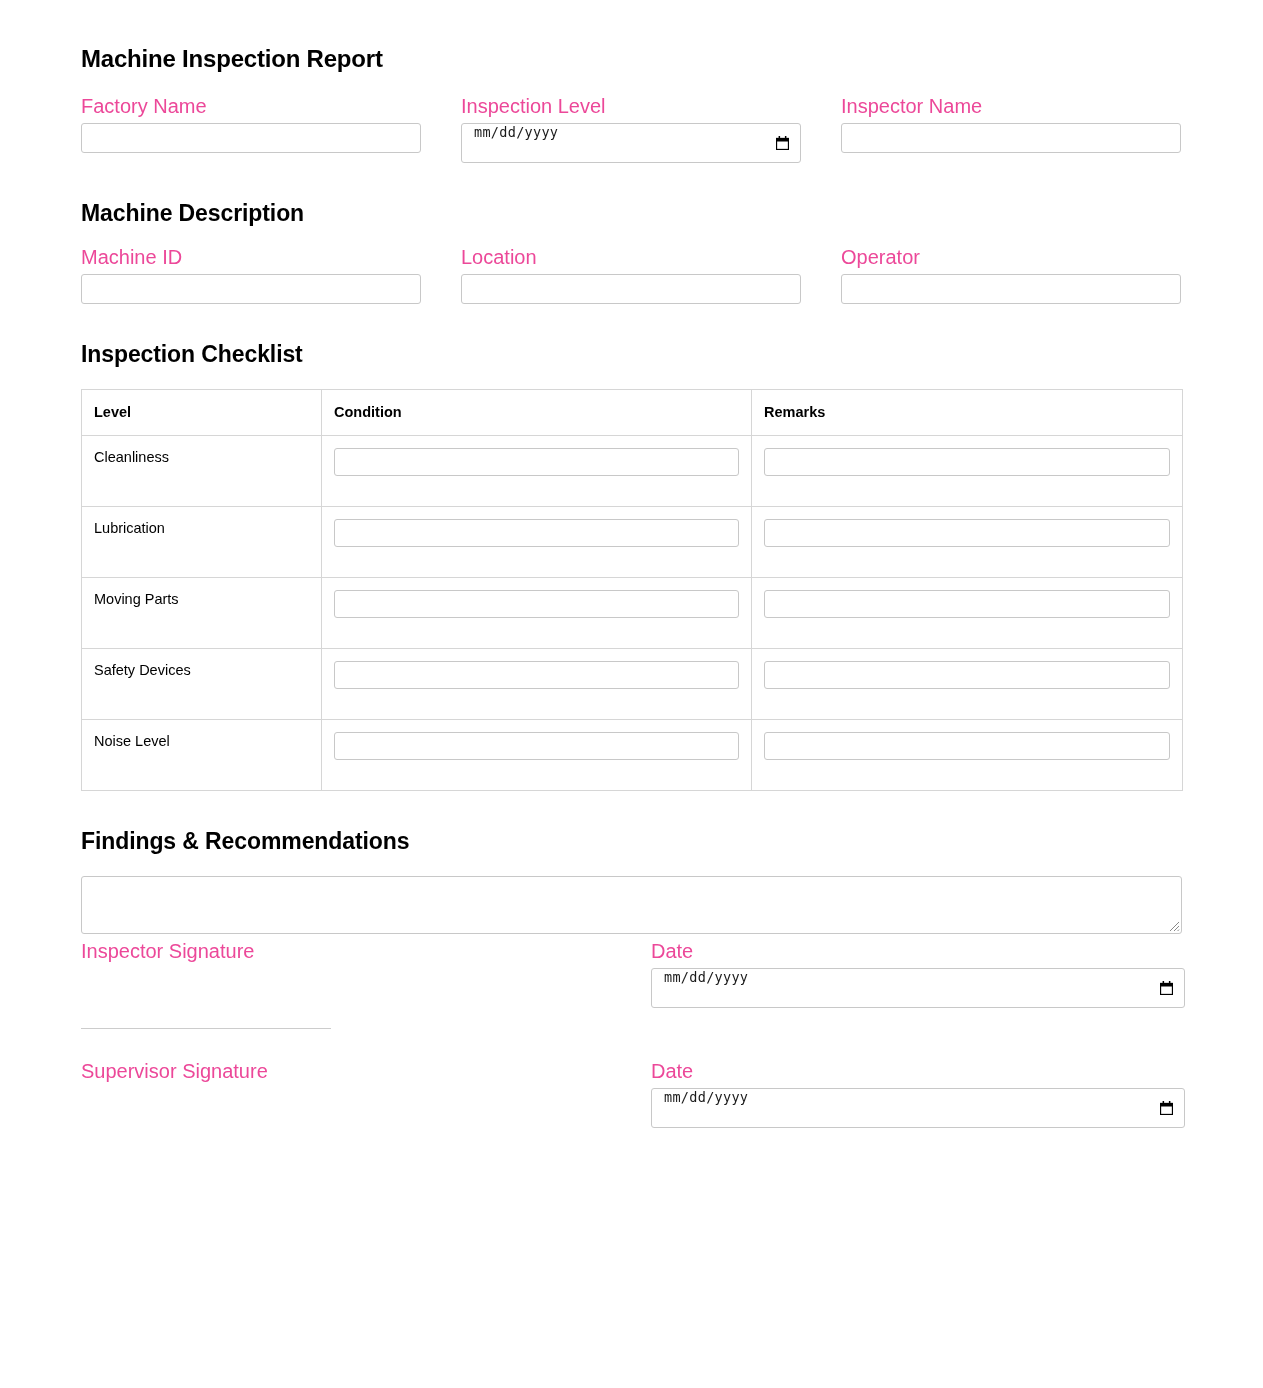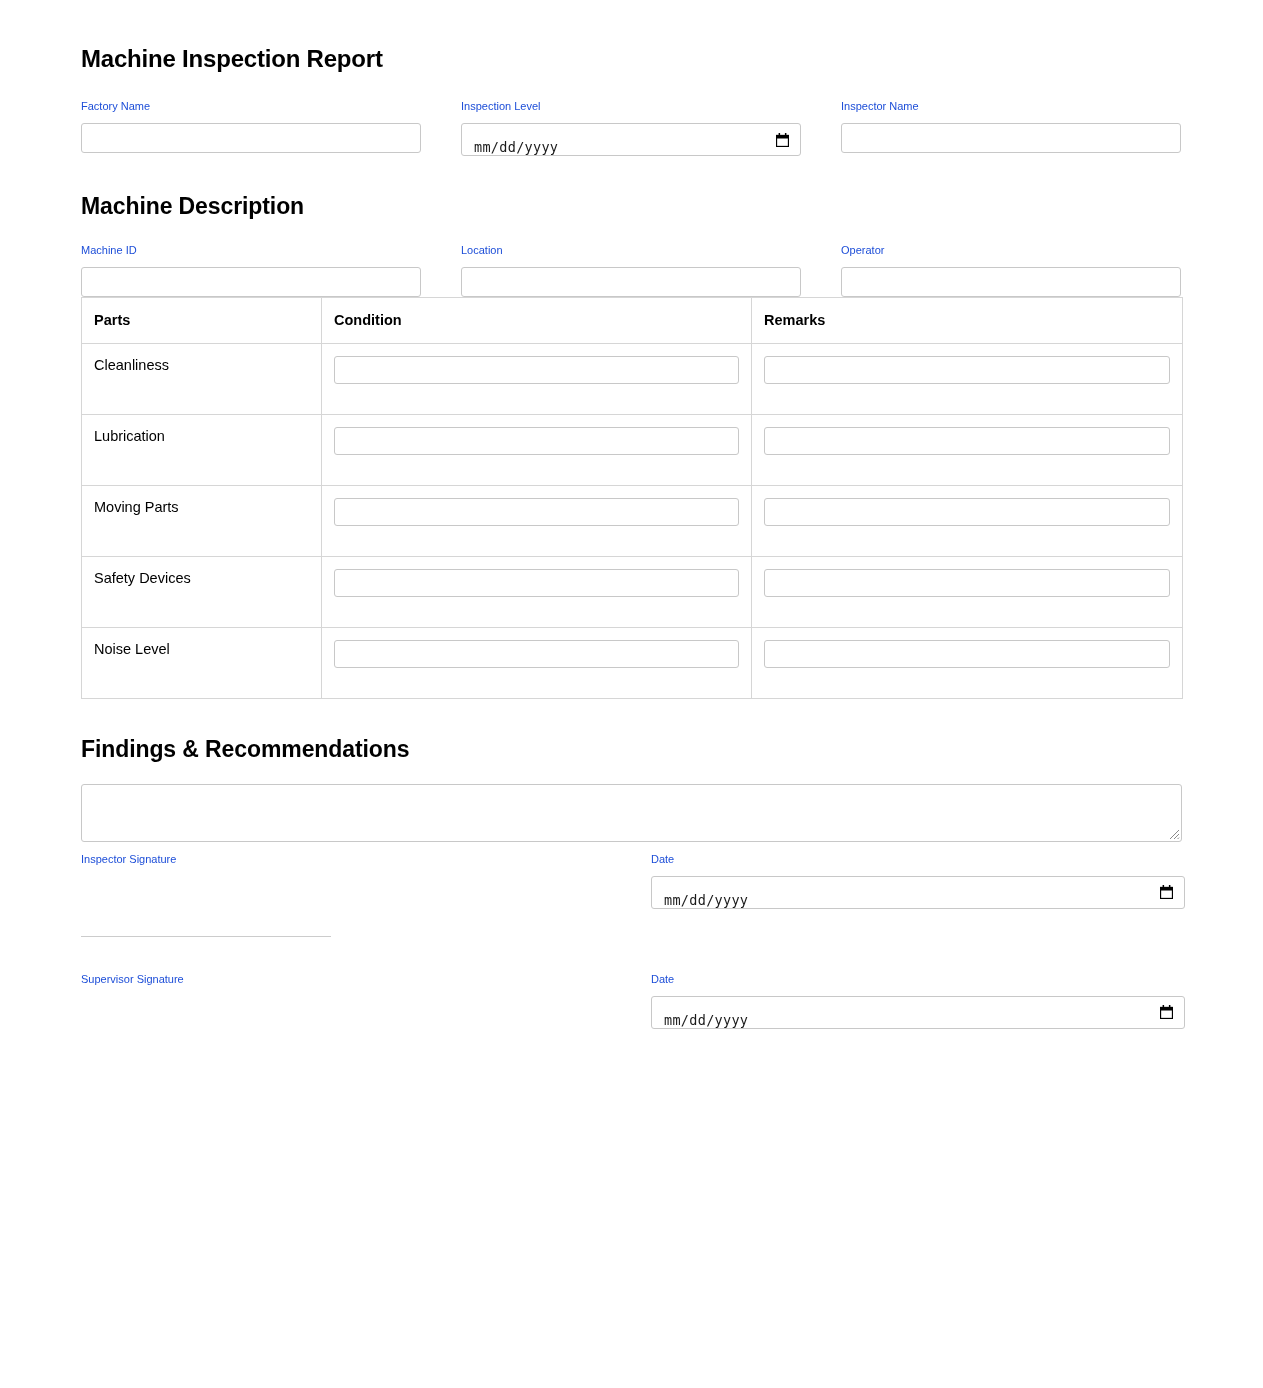--- a/index.html
+++ b/index.html
@@ -42,23 +42,23 @@
     gap: 40px;
     margin-bottom: 0;
   }
   .field {
     width: 340px;
     flex: 0 0 340px;
   }
   .field-label,
   .sig-label {
     display: block;
-    font-size: 11px;
+    font-size: 20px;
     line-height: 17px;
-    color: #1d4ed8;
+    color: #ec4899;
     margin-bottom: 8px;
   }
 
   .txt-input {
     display: block;
     width: 340px;
     height: 30px;
     border: 1px solid #c8c8c8;
     border-radius: 3px;
     background: #fff;
@@ -66,26 +66,26 @@
     font-size: 14px;
     padding: 2px 6px;
     color: #000;
     outline: none;
   }
 
   
   .date-input {
     position: relative;
     width: 340px;
-    height: 33px;
+    height: 40px;
     border: 1px solid #c8c8c8;
     border-radius: 3px;
     background: #fff;
     display: flex;
-    align-items: flex-end;
+    align-items: flex-start;
     padding: 0 10px 0 12px;
   }
   .date-input.wide { width: 534px; }
   .date-ph {
     font-family: "DejaVu Sans Mono", monospace;
     font-size: 13.5px;
     letter-spacing: 0.3px;
     color: #1a1a1a;
     white-space: nowrap;
   }
@@ -242,25 +242,26 @@
     </div>
 
     <div class="field">
       <span class="field-label">Operator</span>
       <input class="txt-input" type="text" placeholder="" style="">
     </div>
 
   </div>
 
 
+  <h2 class="section-title">Inspection Checklist</h2>
 
   <table class="checklist">
     <thead>
       <tr>
-        <th class="col-item">Parts</th>
+        <th class="col-item">Level</th>
         <th class="col-cond">Condition</th>
         <th class="col-remark">Remarks</th>
       </tr>
     </thead>
     <tbody>
 
       <tr>
         <td class="cell-item">Cleanliness</td>
         <td>
           <input class="cell-input" type="text" style="">

